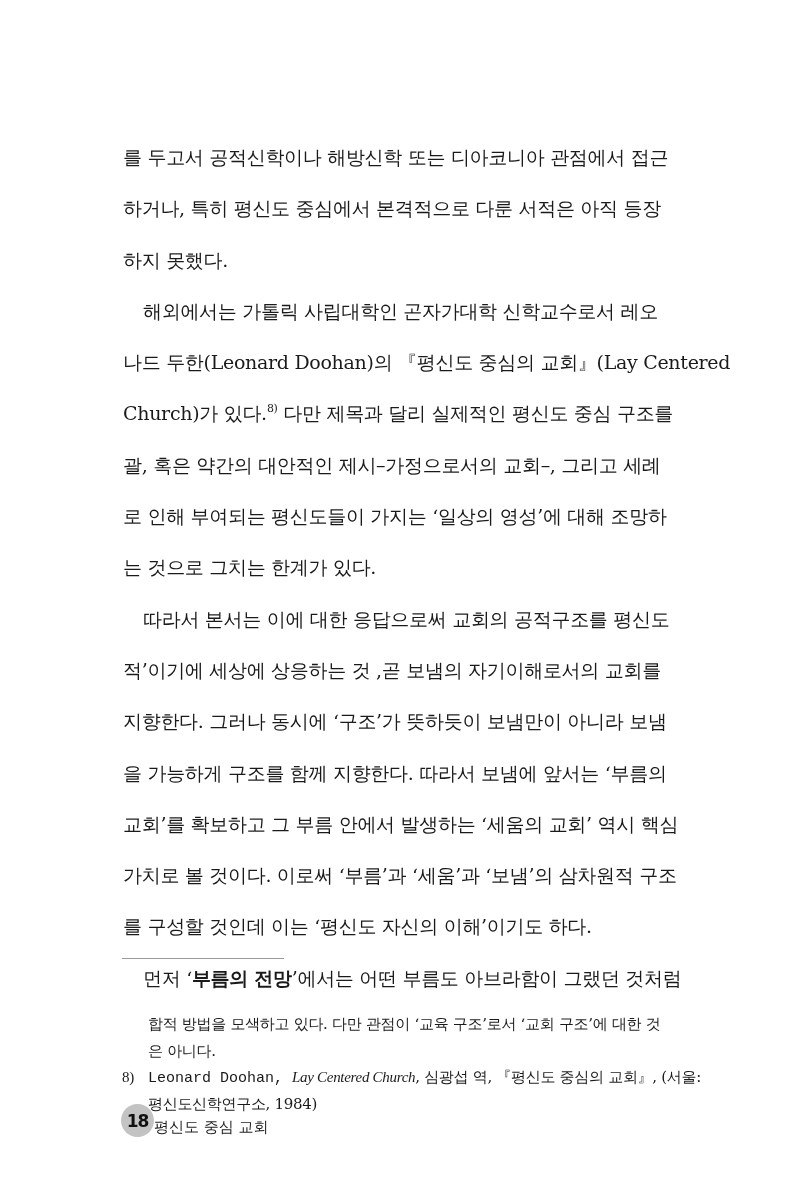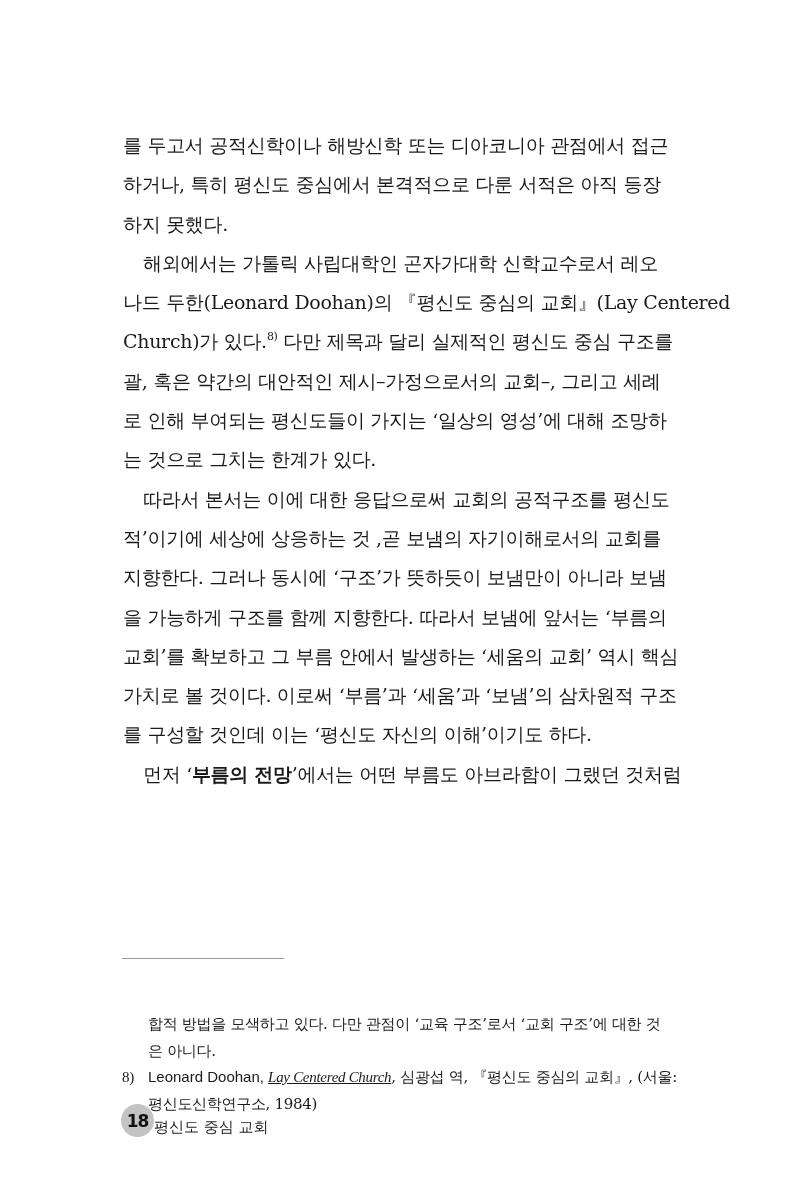--- a/index.html
+++ b/index.html
@@ -27,37 +27,38 @@
       width: 530px;
     }
     .line {
       height: 39.3px;
       line-height: 39.3px;
       font-size: 19px;
       white-space: nowrap;
       text-align: justify;
       text-align-last: justify;
       letter-spacing: -0.3px;
+      margin-top: 12px;
     }
     .line.last {
       text-align-last: left;
     }
     .line.indent {
       padding-left: 20px;
     }
     .line .bold {
       font-weight: bold;
     }
     .line sup {
       font-size: 11px;
       line-height: 0;
       vertical-align: 8px;
     }
     .latin {
-      font-family: Liberation Sans, sans-serif;
+      font-family: Liberation Mono, monospace;
       letter-spacing: 0;
     }
     .footnote-rule {
       position: absolute;
       left: 122px;
       top: 958px;
       width: 162px;
       height: 0;
       border-top: 1px solid #9a9a9a;
     }
@@ -79,21 +80,20 @@
       padding-left: 26px;
     }
     .fn-num {
       display: inline-block;
       width: 26px;
       font-family: "Liberation Serif", serif;
     }
     .fn-line em {
       font-family: "Liberation Serif", serif;
       font-style: italic;
-      text-decoration: underline;
     }
     .footer {
       position: absolute;
       left: 121px;
       top: 1104px;
       height: 33px;
       display: flex;
       align-items: flex-end;
     }
     .page-badge {

